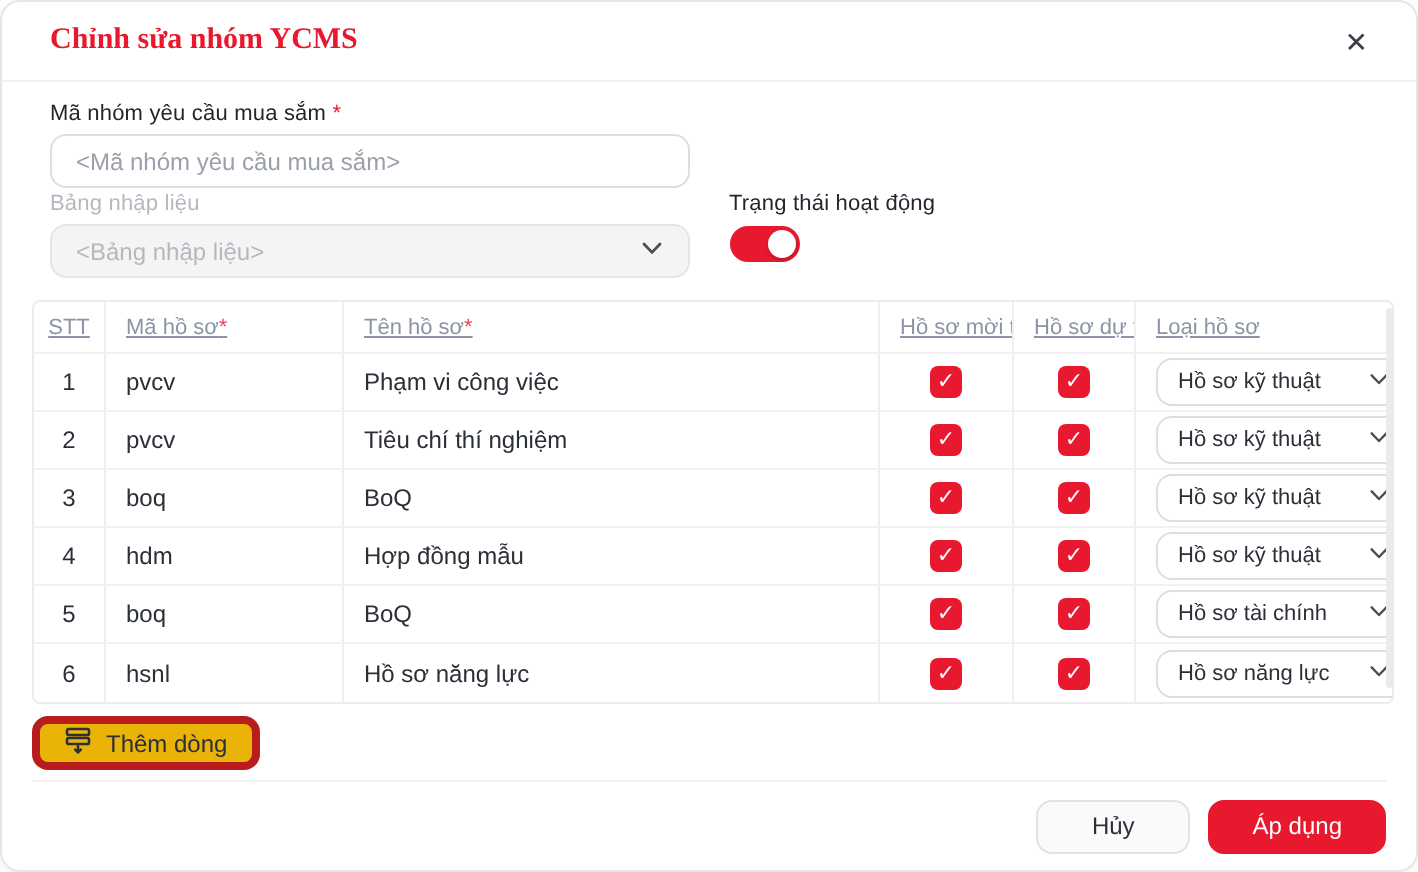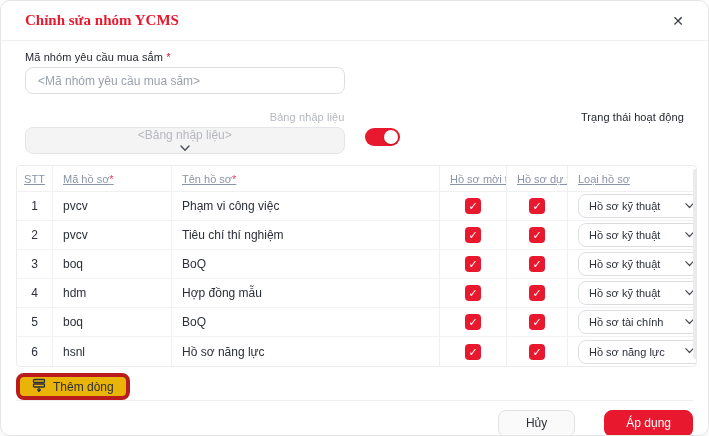--- a/index.html
+++ b/index.html
@@ -28,39 +28,39 @@
   }
   .modal-title { font-size: 15px; font-weight: bold; color: #e8192f; font-family: Liberation Serif, serif; }
   .close-btn {
     background: none; border: none; cursor: pointer;
     font-size: 14px; color: #3a3f47; line-height: 1; padding: 2px;
     font-family: inherit;
   }
   
   .modal-body { padding: 10px 24px 0; flex: 1 1 auto; }
   .form-grid { display: grid; grid-template-columns: 1fr 1fr; column-gap: 20px; }
-  .row2 { margin-top: 17px; text-align: right; }
+  .row2 { margin-top: 2px; }
   .field-label {
     display: block; font-size: 11px; line-height: 13px; color: #23262e;
     margin-bottom: 3px; letter-spacing: .1px;
   }
   .field-label .req { color: #e8192f; }
   .field-label.muted { color: #b5b8bf; }
   .text-input {
     width: 100%; height: 27px;
     border: 1px solid #dcdee2; border-radius: 8px;
     padding: 0 12px; font-size: 12px; color: #2b2f38;
     font-family: inherit; outline: none; background: #fff;
   }
   .text-input::placeholder { color: #9aa0ab; opacity: 1; }
   .select-box {
     width: 100%; height: 27px;
     border: 1px solid #e4e5e8; border-radius: 8px;
     display: flex; align-items: center; justify-content: space-between;
-    padding: 0 12px; font-size: 12px; background: #fff; cursor: pointer; flex-direction: column;
+    padding: 0 12px; font-size: 12px; background: #fff; cursor: pointer;
   }
   .select-box.disabled { background: #f4f4f5; color: #b5b8bf; cursor: default; }
   .chev { flex: 0 0 auto; }
   
   .toggle {
     margin-top: 4px; width: 35px; height: 18px; border-radius: 10px;
     background: #e8192f; position: relative; cursor: pointer;
   }
   .toggle .knob {
     position: absolute; top: 2px; right: 2px;
@@ -111,21 +111,21 @@
     background: #eab308; border: 4px solid #b91c1c; border-radius: 8px;
     padding: 0 12px; font-size: 12px; color: #2b2f38; cursor: pointer;
     font-family: inherit;
   }
   
   .modal-footer {
     flex: 0 0 45px; margin: 0 15px;
     border-top: 1px solid #efeff1;
     display: flex; align-items: center; justify-content: flex-end; gap: 9px;
   }
-  .btn { height: 27px; border-radius: 8px; font-size: 12px; cursor: pointer; font-family: inherit; margin-left: 20px; }
+  .btn { height: 27px; border-radius: 8px; font-size: 12px; cursor: pointer; font-family: inherit; }
   .btn-cancel { background: #fafafa; border: 1px solid #e2e2e5; color: #2b2f38; padding: 0 27px; }
   .btn-apply { background: #e8192f; border: 1px solid #e8192f; color: #fff; padding: 0 21px; }
 </style>
 </head>
 <body>
 
 <div class="modal">
 
   <div class="modal-header">
     <div class="modal-title">Chỉnh sửa nhóm YCMS</div>

